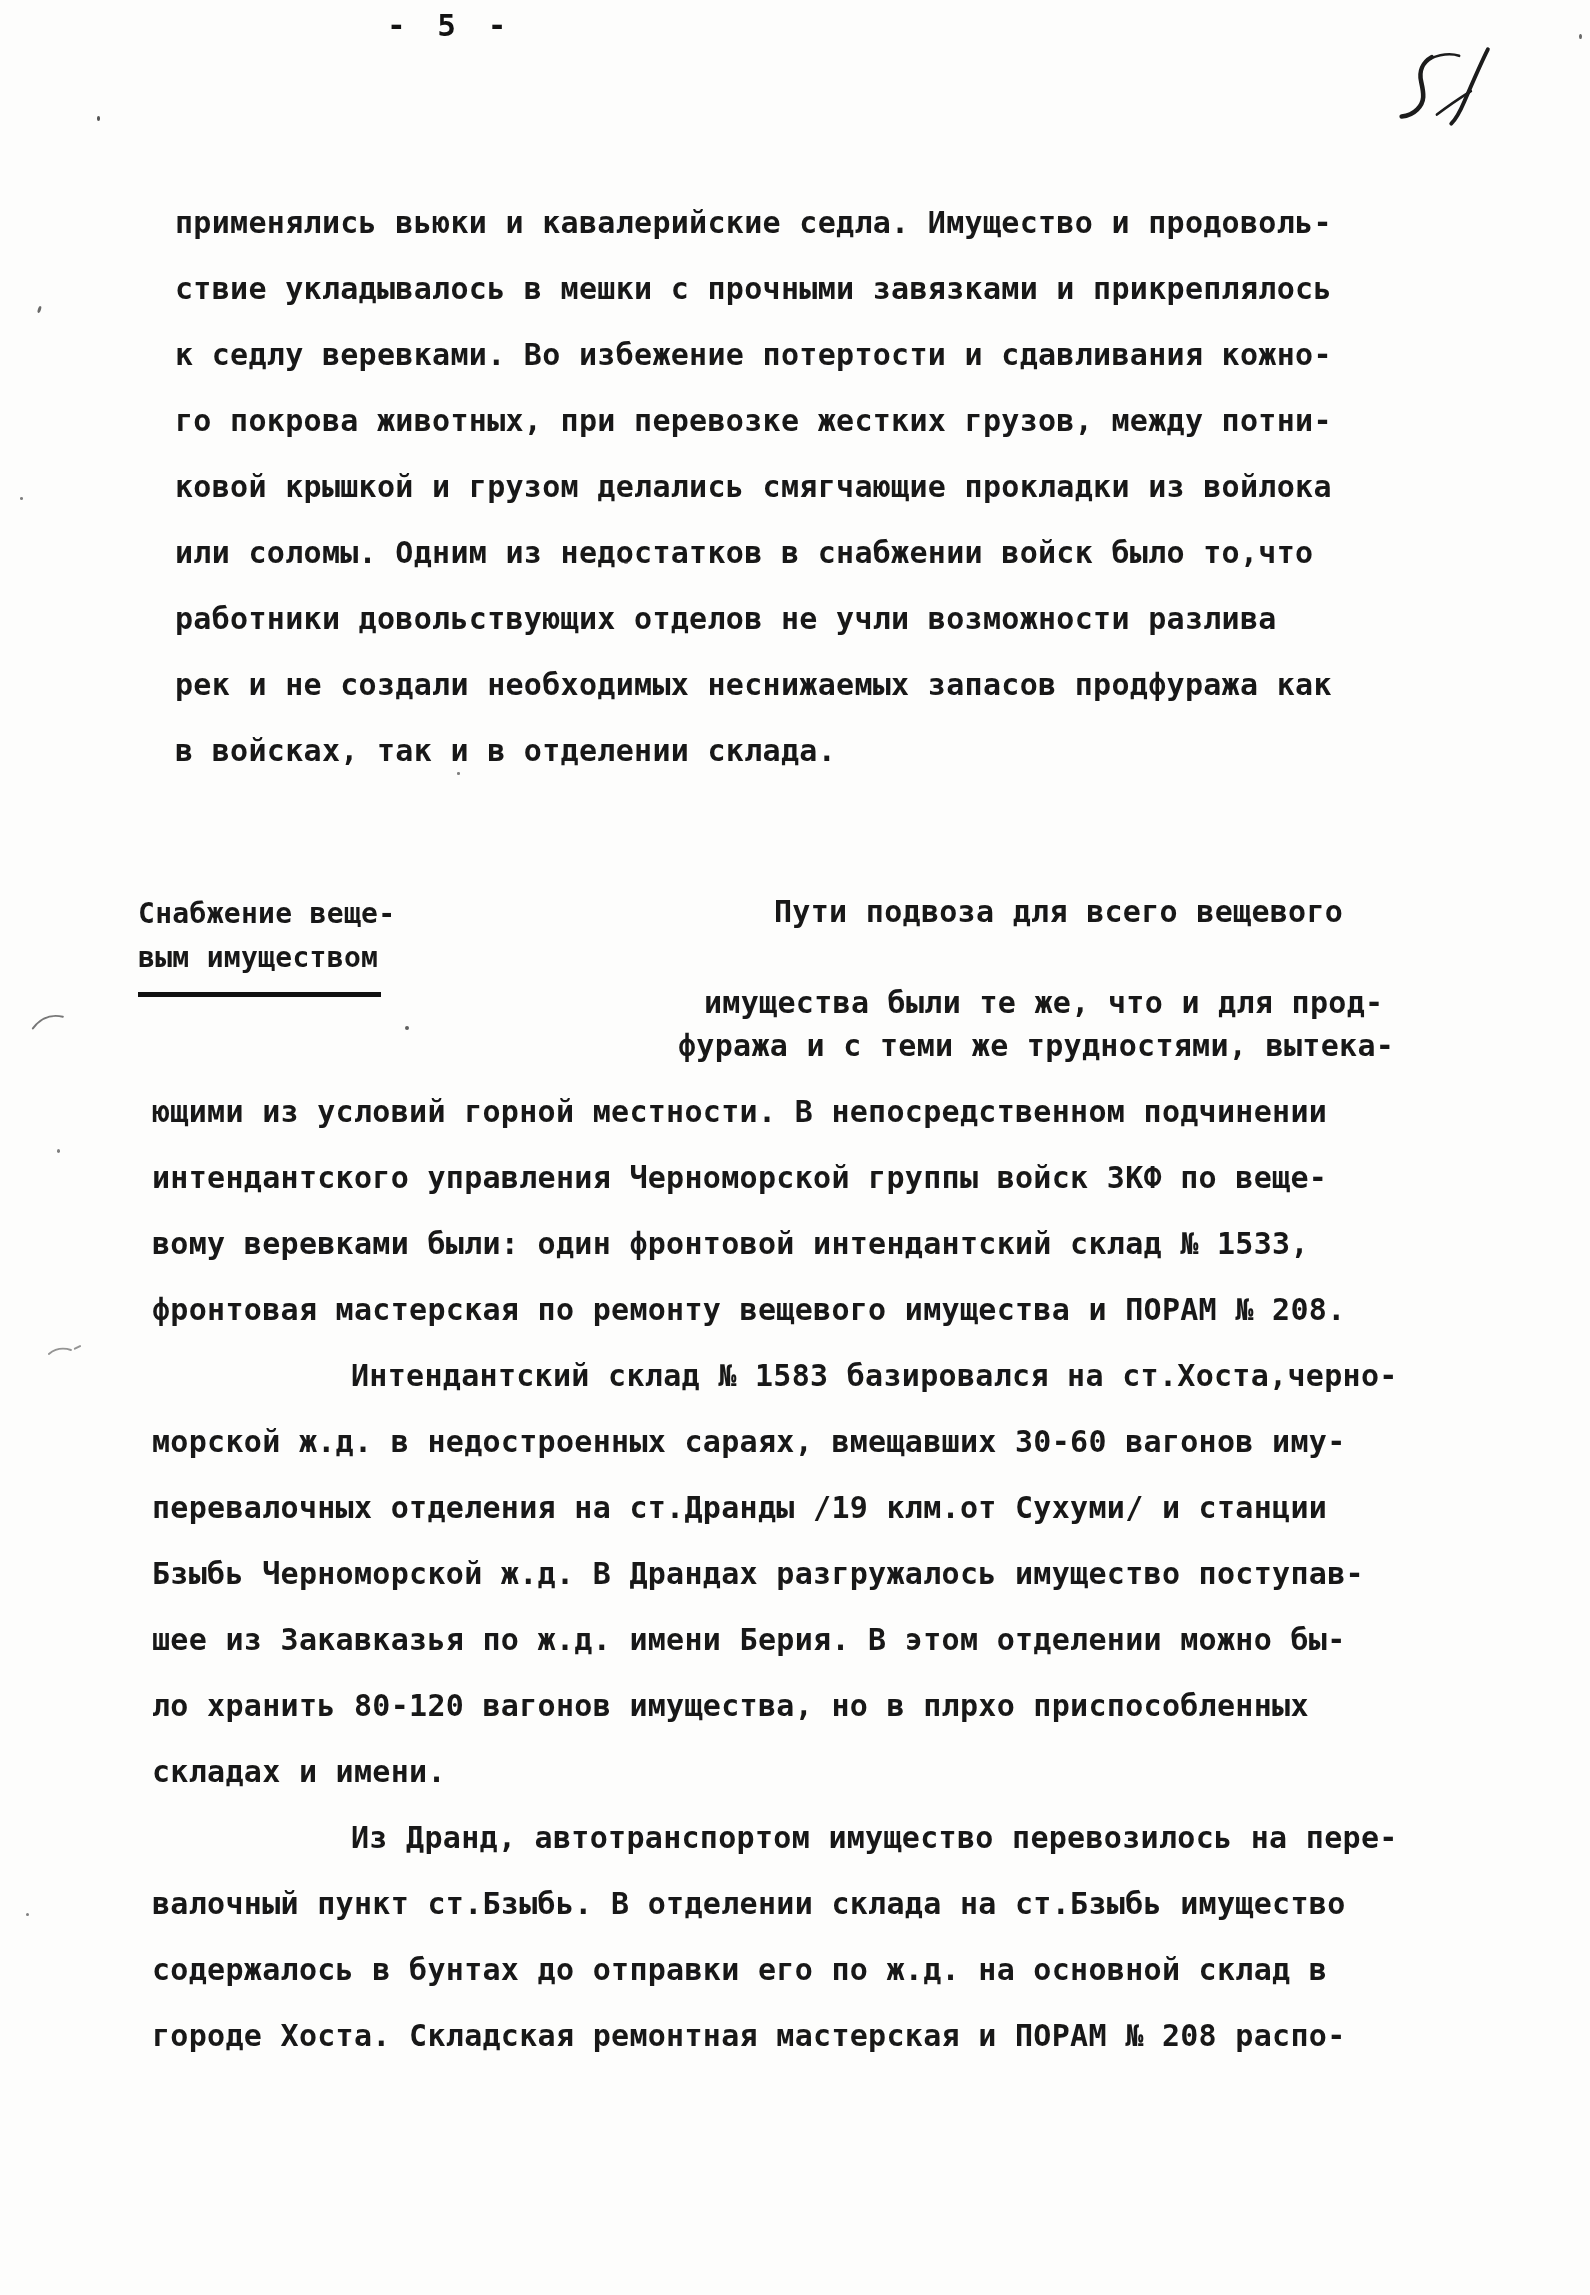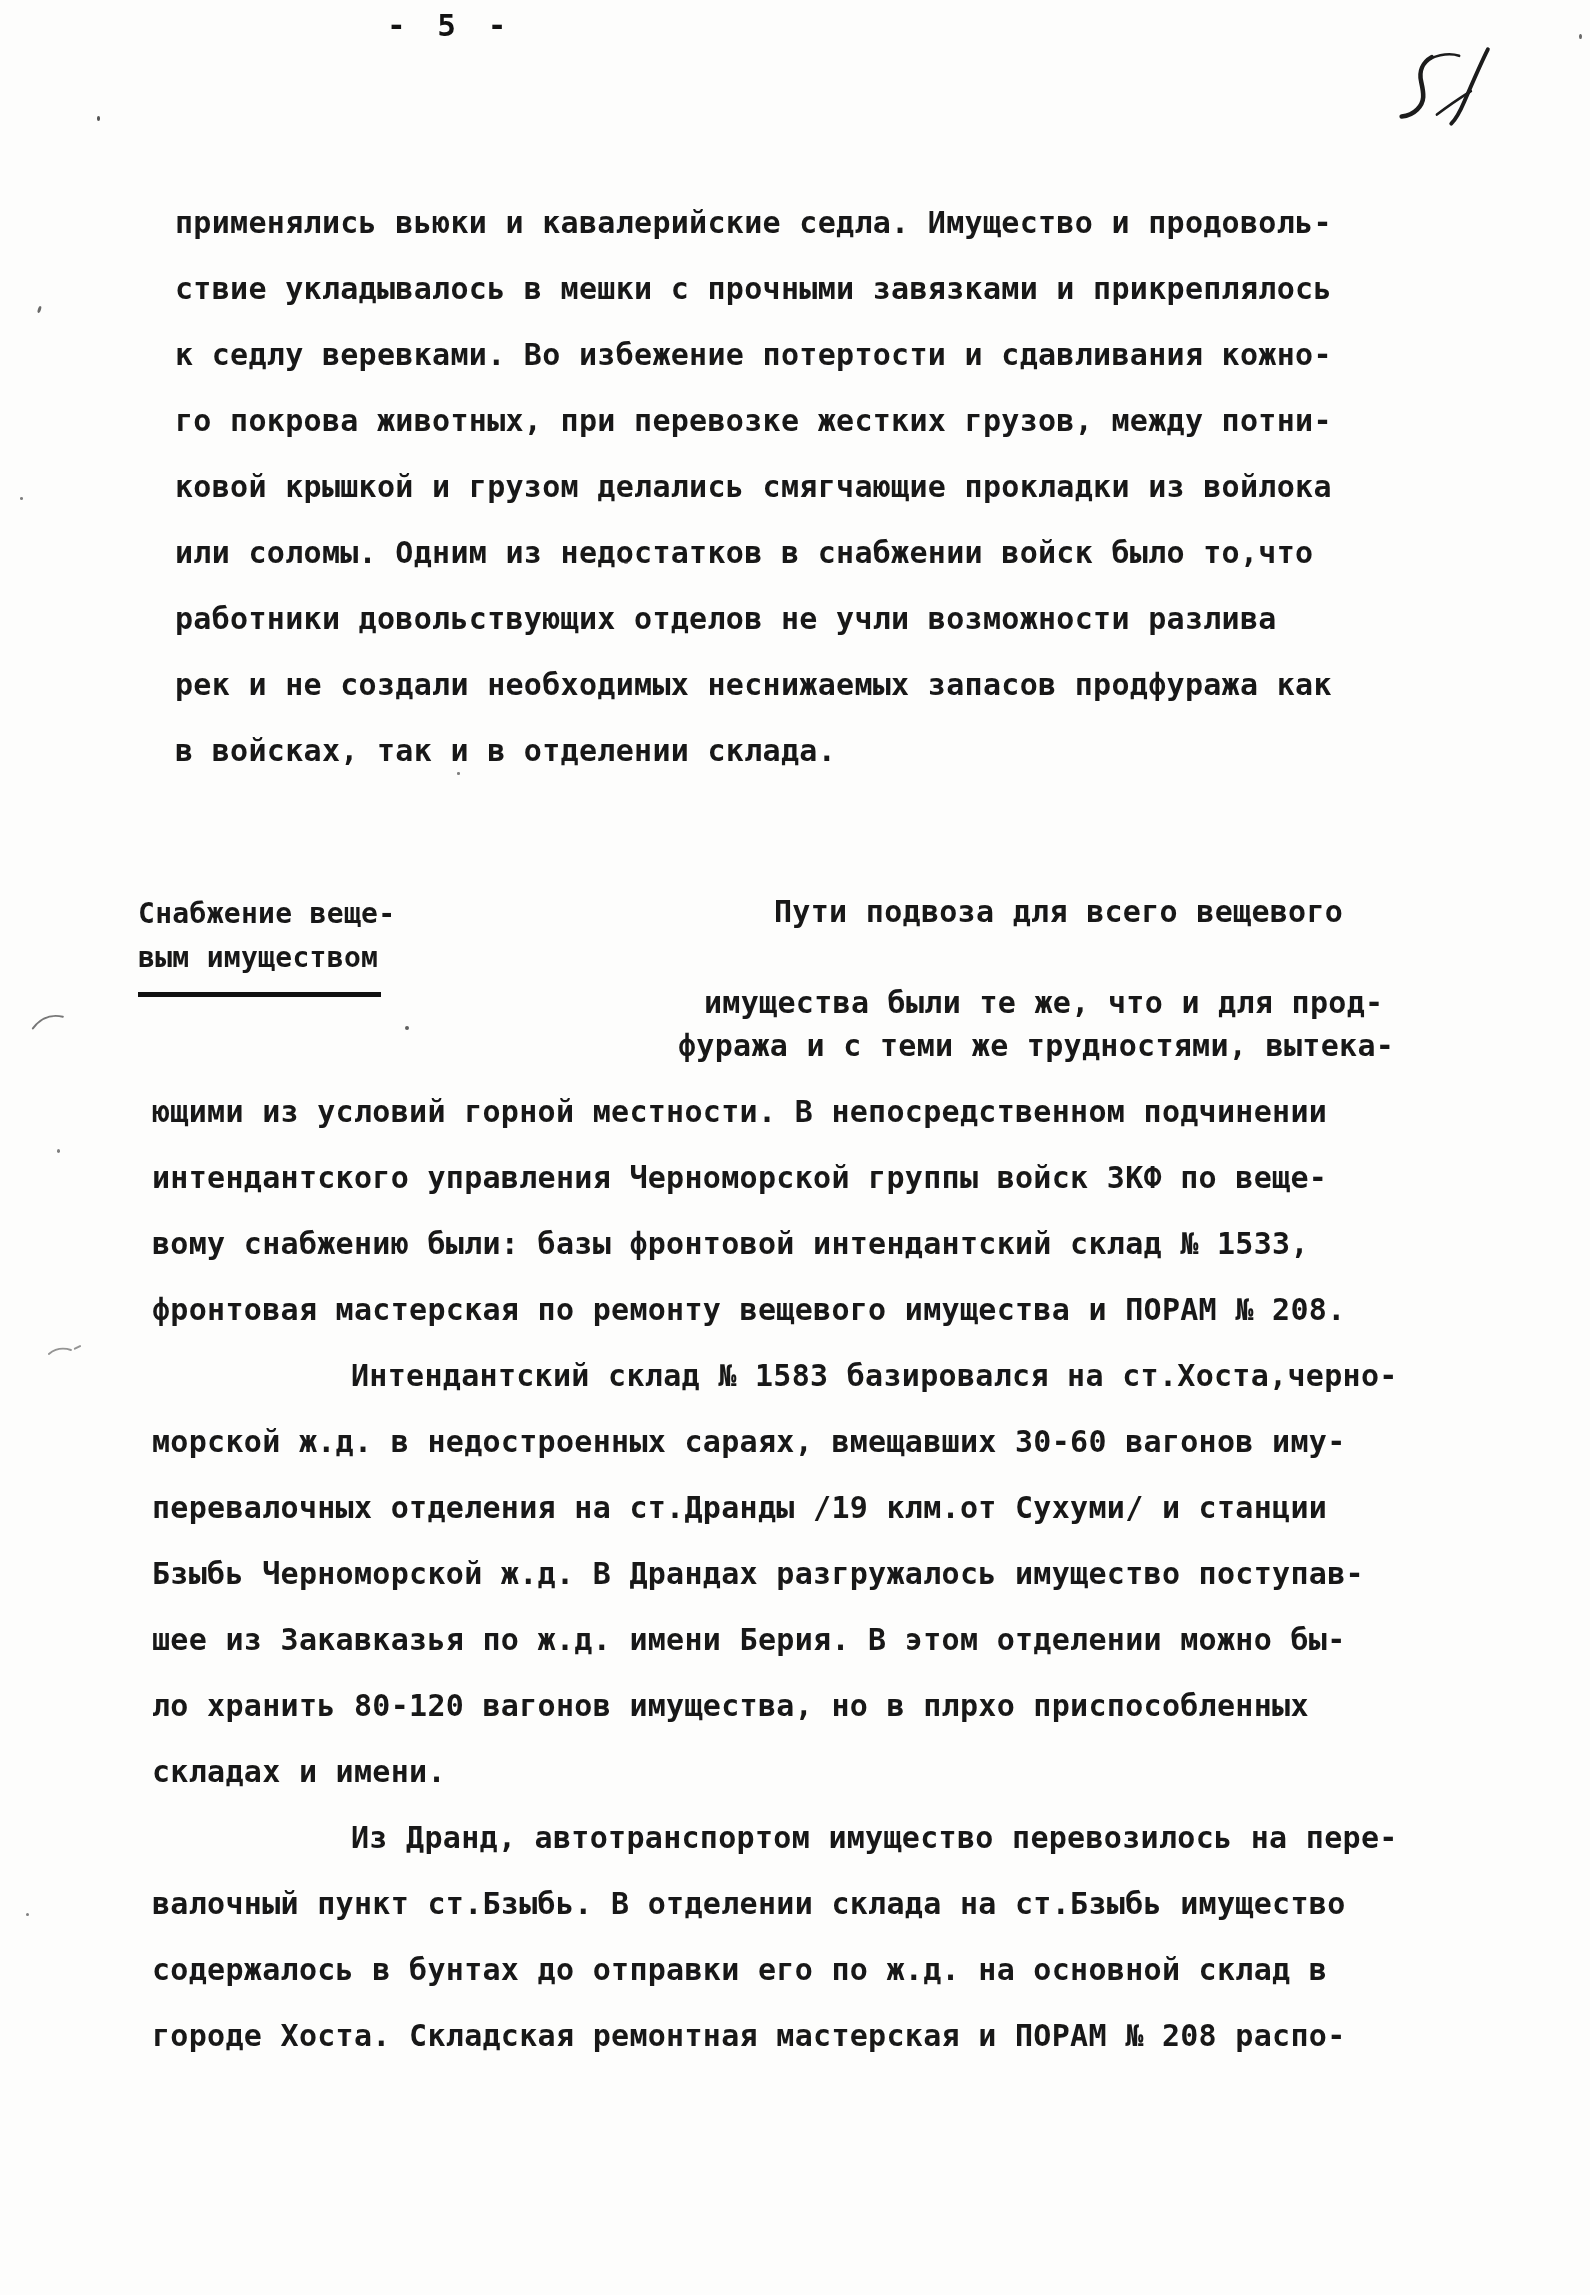--- a/index.html
+++ b/index.html
@@ -85,21 +85,21 @@
     <div class="txt">вым имуществом</div>
   </div>
 
   <div class="intro-line intro-0 txt">Пути подвоза для всего вещевого</div>
   <div class="intro-line intro-1 txt">имущества были те же, что и для прод-</div>
   <div class="intro-line intro-2 txt">фуража и с теми же трудностями, вытека-</div>
 
   <div class="para2">
     <div class="line txt">ющими из условий горной местности. В непосредственном подчинении</div>
     <div class="line txt">интендантского управления Черноморской группы войск ЗКФ по веще-</div>
-    <div class="line txt">вому снабжению были: базы фронтовой интендантский склад № 1533,</div>
+    <div class="line txt">вому веревками были: один фронтовой интендантский склад № 1533,</div>
     <div class="line txt">фронтовая мастерская по ремонту вещевого имущества и ПОРАМ № 208.</div>
     <div class="line txt indent">Интендантский склад № 1583 базировался на ст.Хоста,черно-</div>
     <div class="line txt">морской ж.д. в недостроенных сараях, вмещавших 30-60 вагонов иму-</div>
     <div class="line txt">перевалочных отделения на ст.Дранды /19 клм.от Сухуми/ и станции</div>
     <div class="line txt">Бзыбь Черноморской ж.д. В Драндах разгружалось имущество поступав-</div>
     <div class="line txt">шее из Закавказья по ж.д. имени Берия. В этом отделении можно бы-</div>
     <div class="line txt">ло хранить 80-120 вагонов имущества, но в плрхо приспособленных</div>
     <div class="line txt">складах и имени.</div>
     <div class="line txt indent">Из Дранд, автотранспортом имущество перевозилось на пере-</div>
     <div class="line txt">валочный пункт ст.Бзыбь. В отделении склада на ст.Бзыбь имущество</div>

